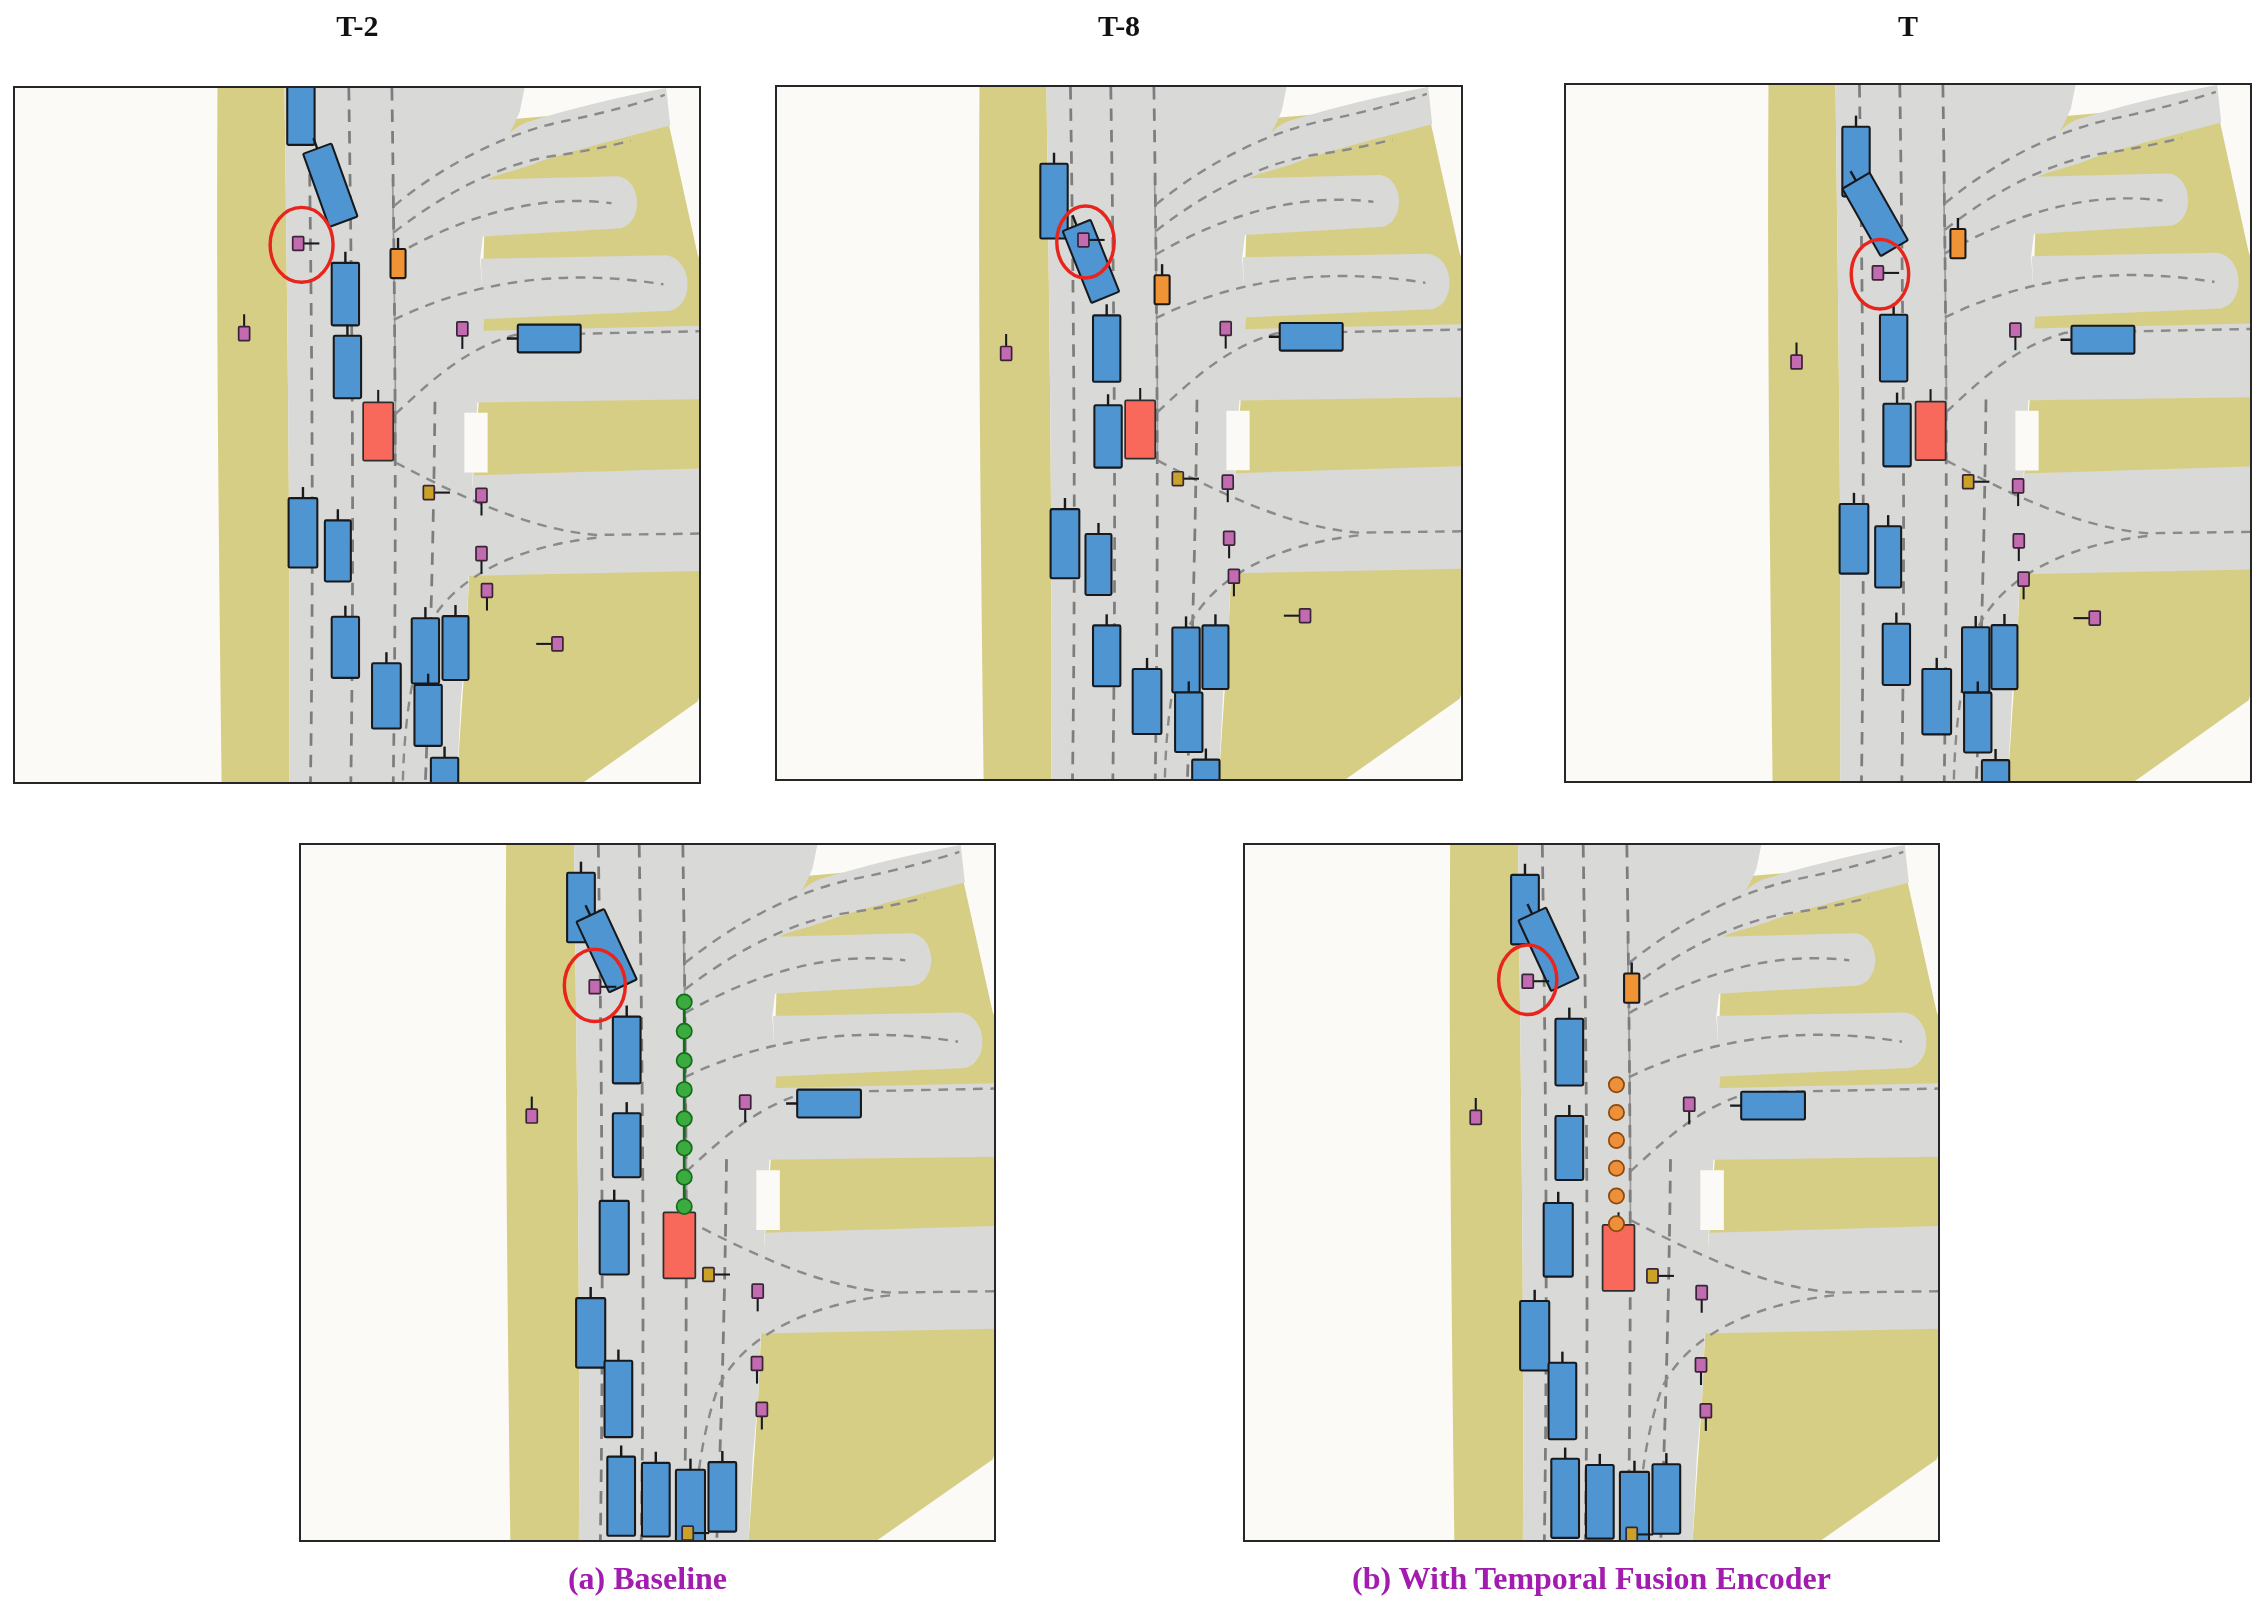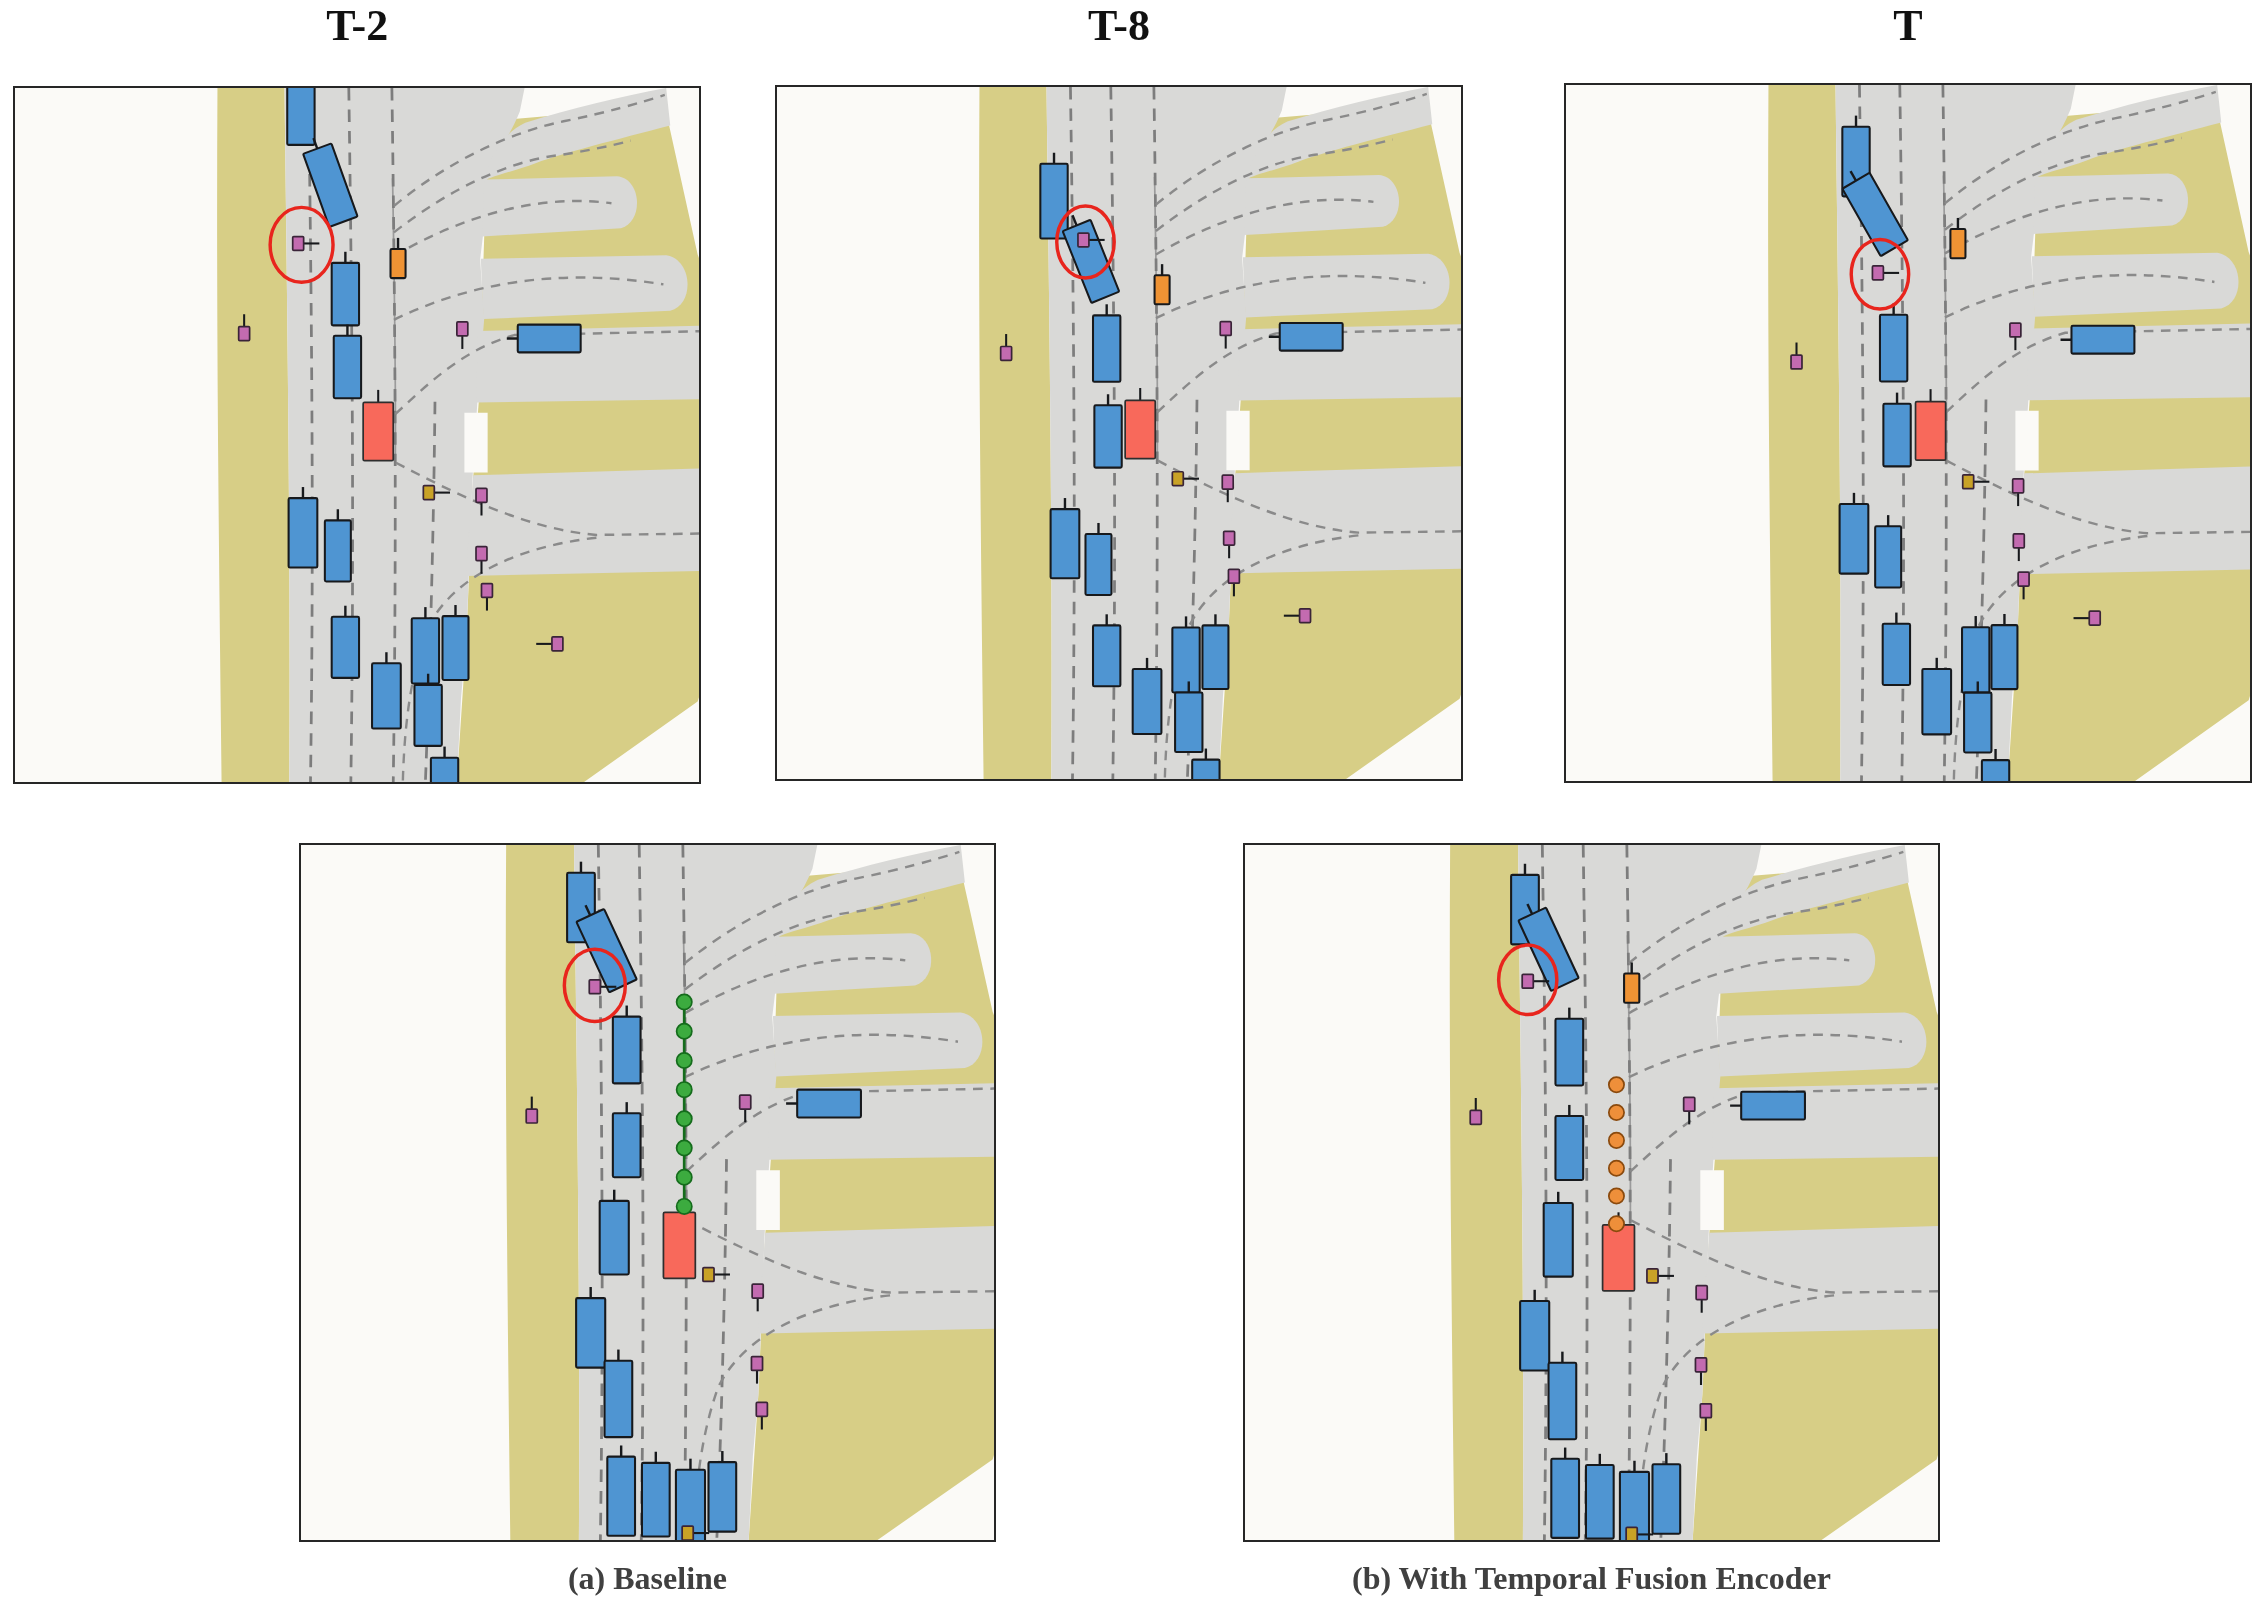--- a/index.html
+++ b/index.html
@@ -13,28 +13,28 @@
     border:2.3px solid #262626;background:#fbfaf7;overflow:hidden;
   }
   .panel svg{display:block;width:100%;height:100%;}
   #p0{left:13.3px;top:86px;width:688px;height:698px;}
   #p1{left:775px;top:85px;width:688px;height:696px;}
   #p2{left:1564px;top:83px;width:688px;height:700px;}
   #p3{left:299px;top:843px;width:697px;height:699px;}
   #p4{left:1243px;top:843px;width:697px;height:699px;}
   .title{
     position:absolute;text-align:center;font-weight:bold;
-    font-size:44px;line-height:49px;height:49px;color:#111;
+    font-size:30px;line-height:49px;height:49px;color:#111;
   }
   #t0{left:13.3px;top:1.2px;width:688px;}
   #t1{left:775px;top:1.2px;width:688px;}
   #t2{left:1564px;top:1.2px;width:688px;}
   .caption{
     position:absolute;text-align:center;font-weight:bold;
-    font-size:32px;line-height:49px;height:49px;color:#404040;
+    font-size:32px;line-height:49px;height:49px;color:#a21caf;
   }
   #c0{left:299px;top:1554px;width:697px;}
   #c1{left:1243px;top:1554px;width:697px;font-family:Liberation Serif, serif;}
 </style>
 </head>
 <body>
 
 <div>
 
   <div class="title" id="t0">T-2</div>

